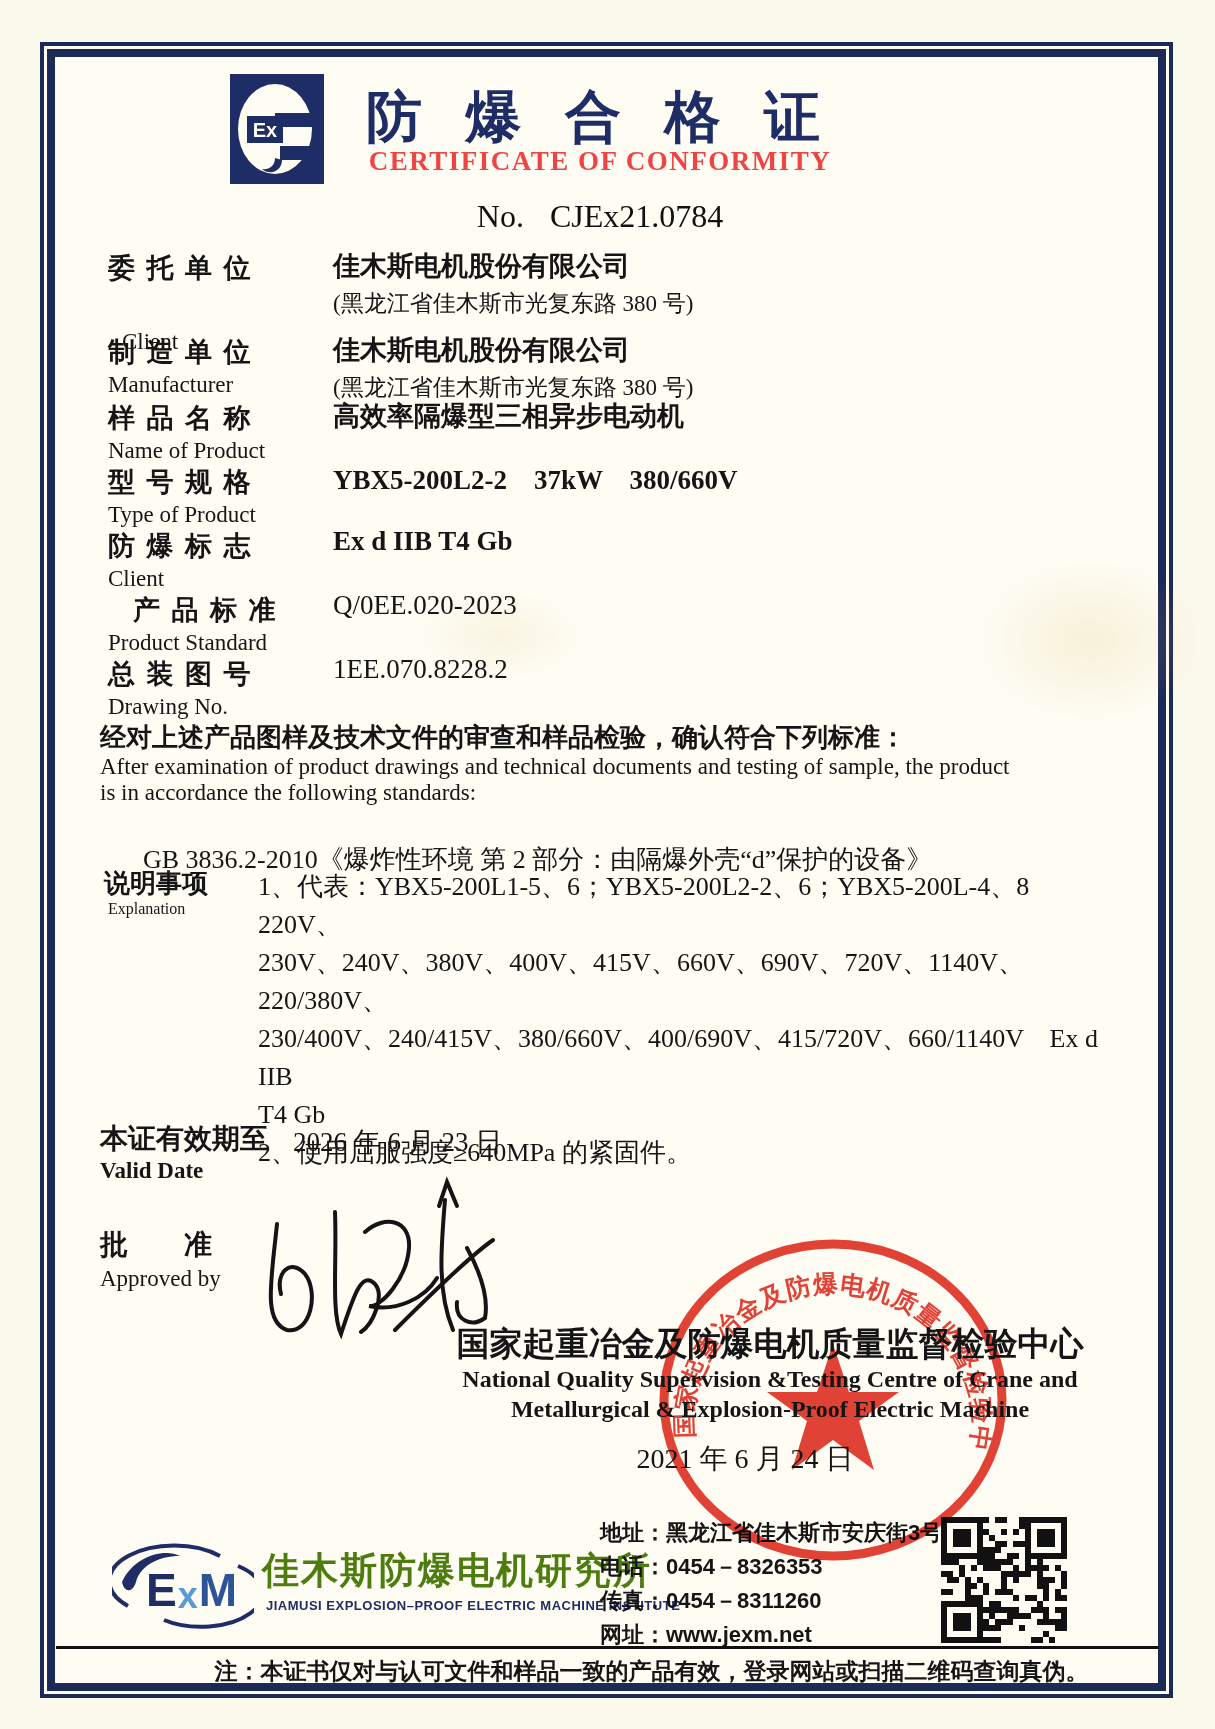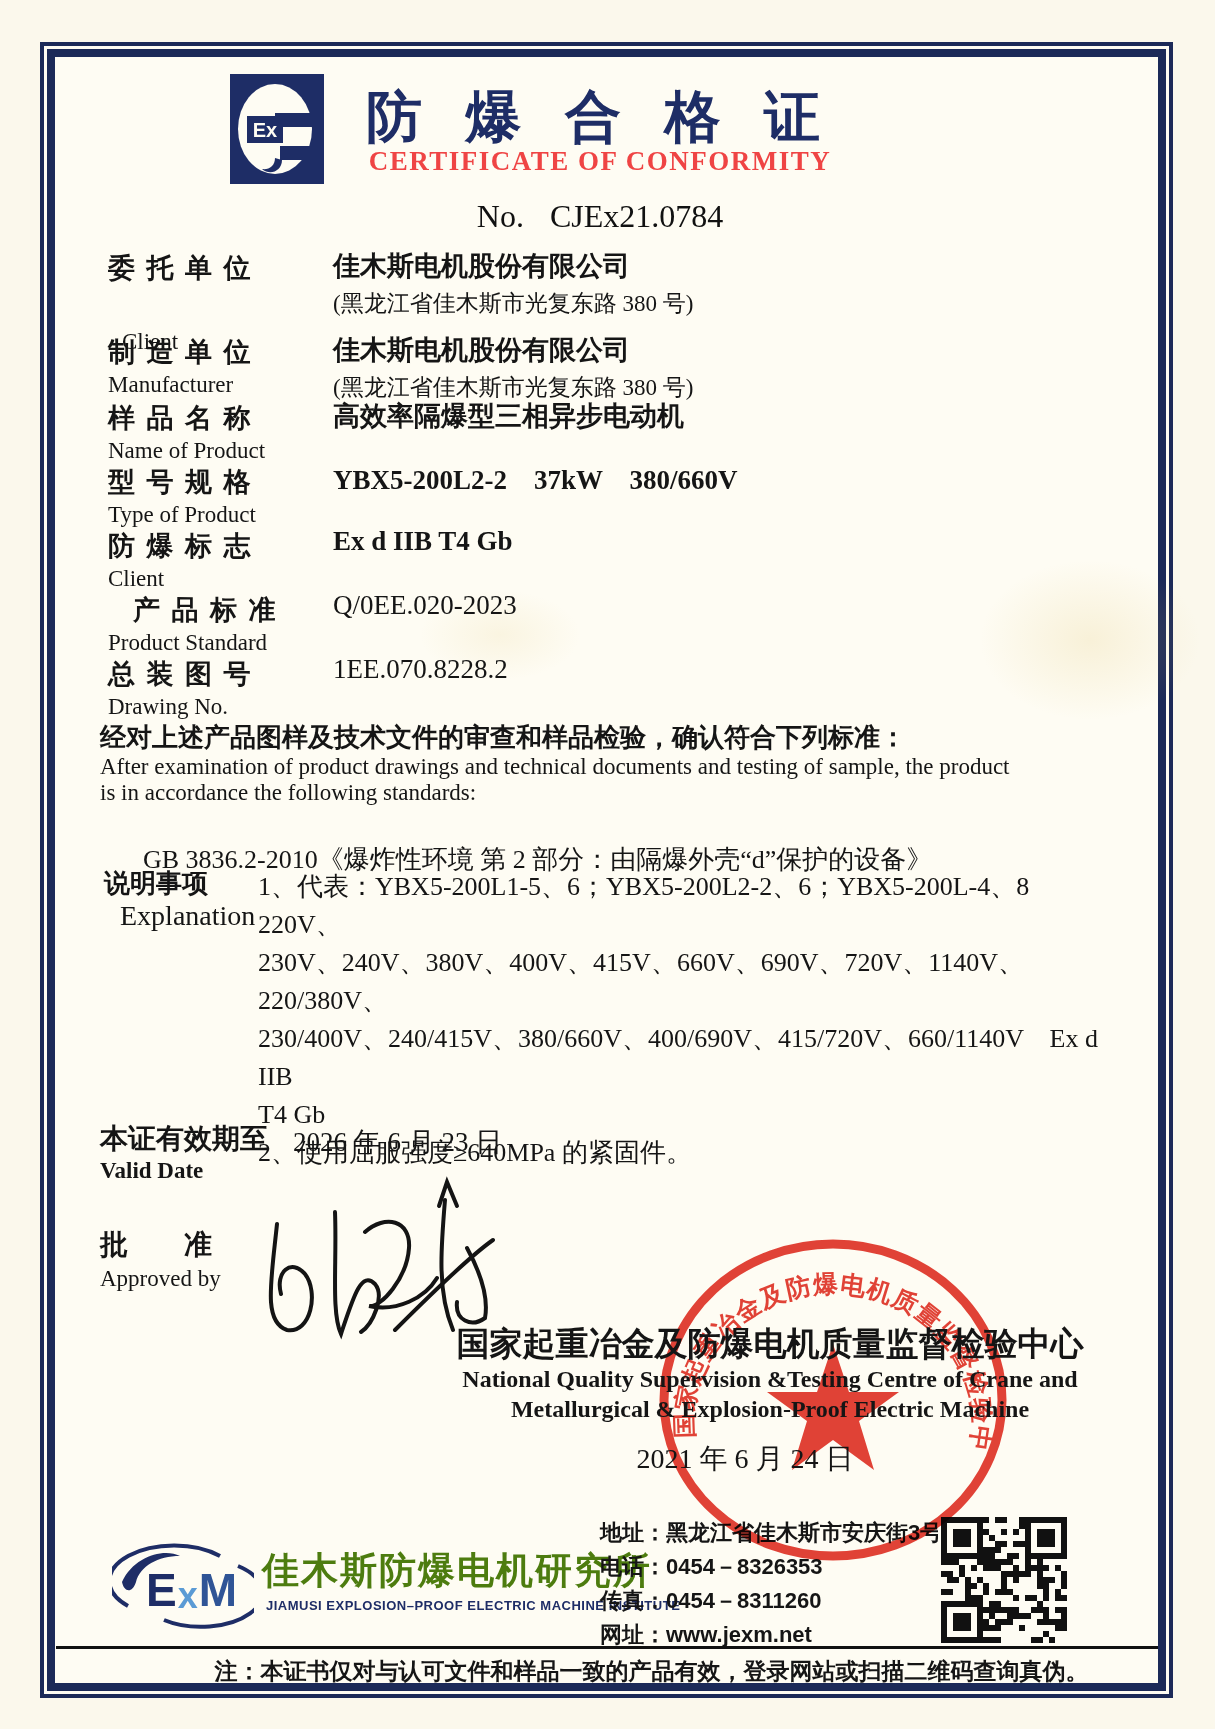--- a/index.html
+++ b/index.html
@@ -85,21 +85,21 @@
   <div class="abs flabel" style="left:108px;top:656px;">总 装 图 号</div>
   <div class="abs flabel-en" style="left:108px;top:694px;">Drawing No.</div>
   <div class="abs fval-serif" style="left:333px;top:654px;font-weight:normal;">1EE.070.8228.2</div>
 
   <div class="abs b" style="left:100px;top:720px;font-size:26px;">经对上述产品图样及技术文件的审查和样品检验，确认符合下列标准：</div>
   <div class="abs body-serif" style="left:100px;top:754px;font-size:23px;">After examination of product drawings and technical documents and testing of sample, the product</div>
   <div class="abs body-serif" style="left:100px;top:780px;font-size:23px;">is in accordance the following standards:</div>
   <div class="abs body-serif" style="left:143px;top:842px;">GB 3836.2-2010《爆炸性环境 第 2 部分：由隔爆外壳“d”保护的设备》</div>
 
   <div class="abs b" style="left:104px;top:866px;font-size:26px;">说明事项</div>
-  <div class="abs serif" style="left:120px;top:900px;font-size:28px;">Explanation</div>
+  <div class="abs serif" style="left:108px;top:900px;font-size:16px;">Explanation</div>
   <div class="abs body-serif exp-lines" style="left:258px;top:868px;width:870px;">
     <div>1、代表：YBX5-200L1-5、6；YBX5-200L2-2、6；YBX5-200L-4、8　220V、</div>
     <div>230V、240V、380V、400V、415V、660V、690V、720V、1140V、220/380V、</div>
     <div>230/400V、240/415V、380/660V、400/690V、415/720V、660/1140V　Ex d IIB</div>
     <div>T4 Gb</div>
     <div>2、使用屈服强度≥640MPa 的紧固件。</div>
   </div>
 
   <div class="abs b" style="left:100px;top:1120px;font-size:28px;">本证有效期至</div>
   <div class="abs serif b" style="left:100px;top:1158px;font-size:23px;">Valid Date</div>

